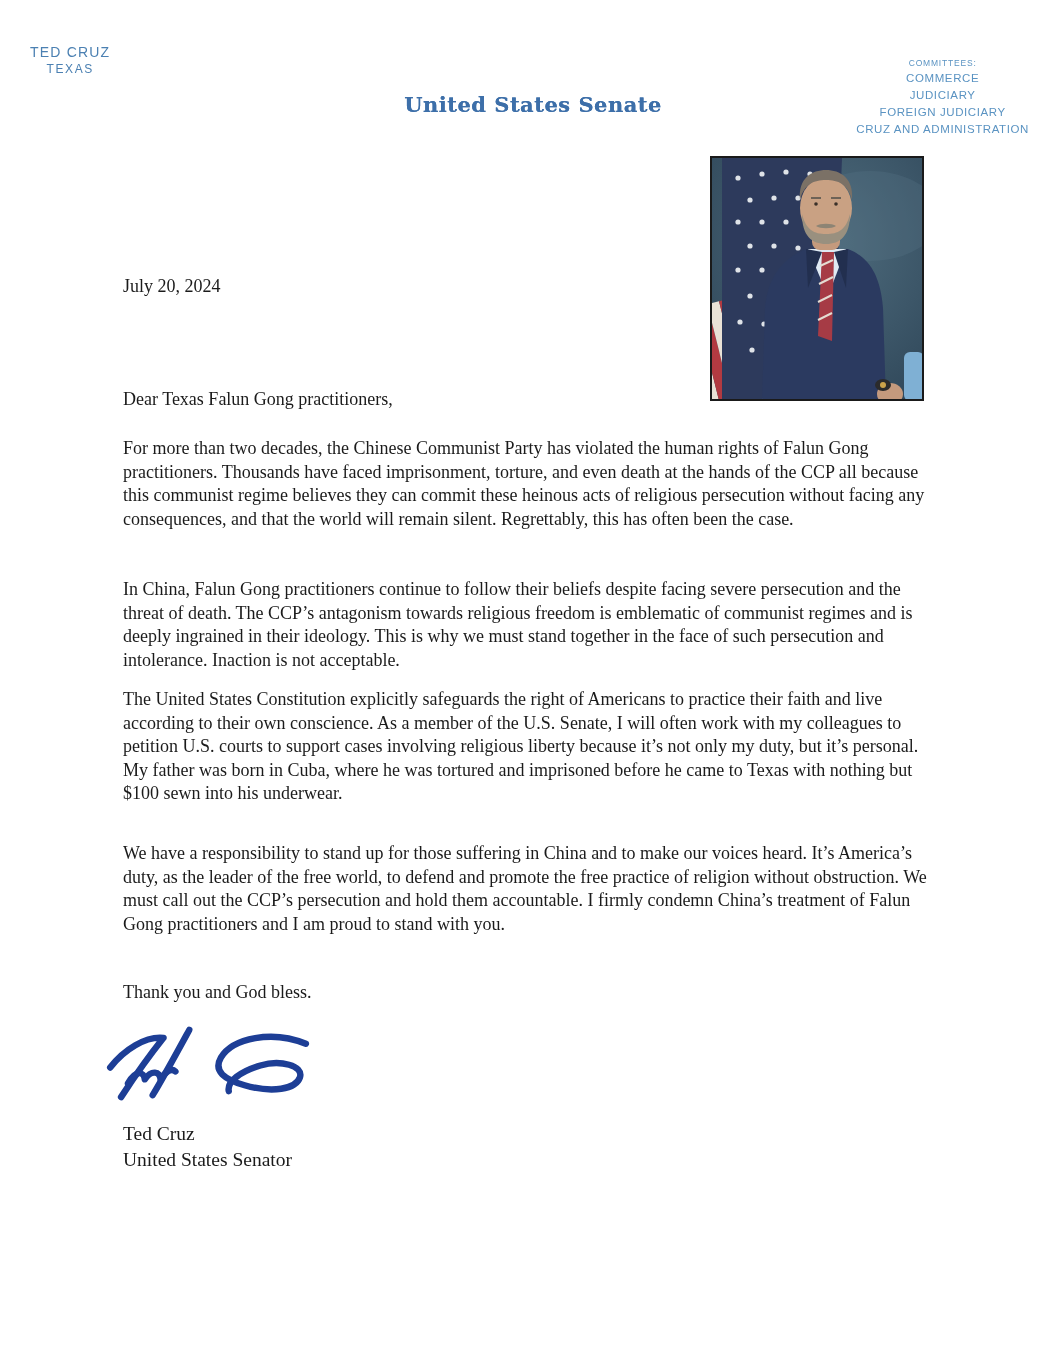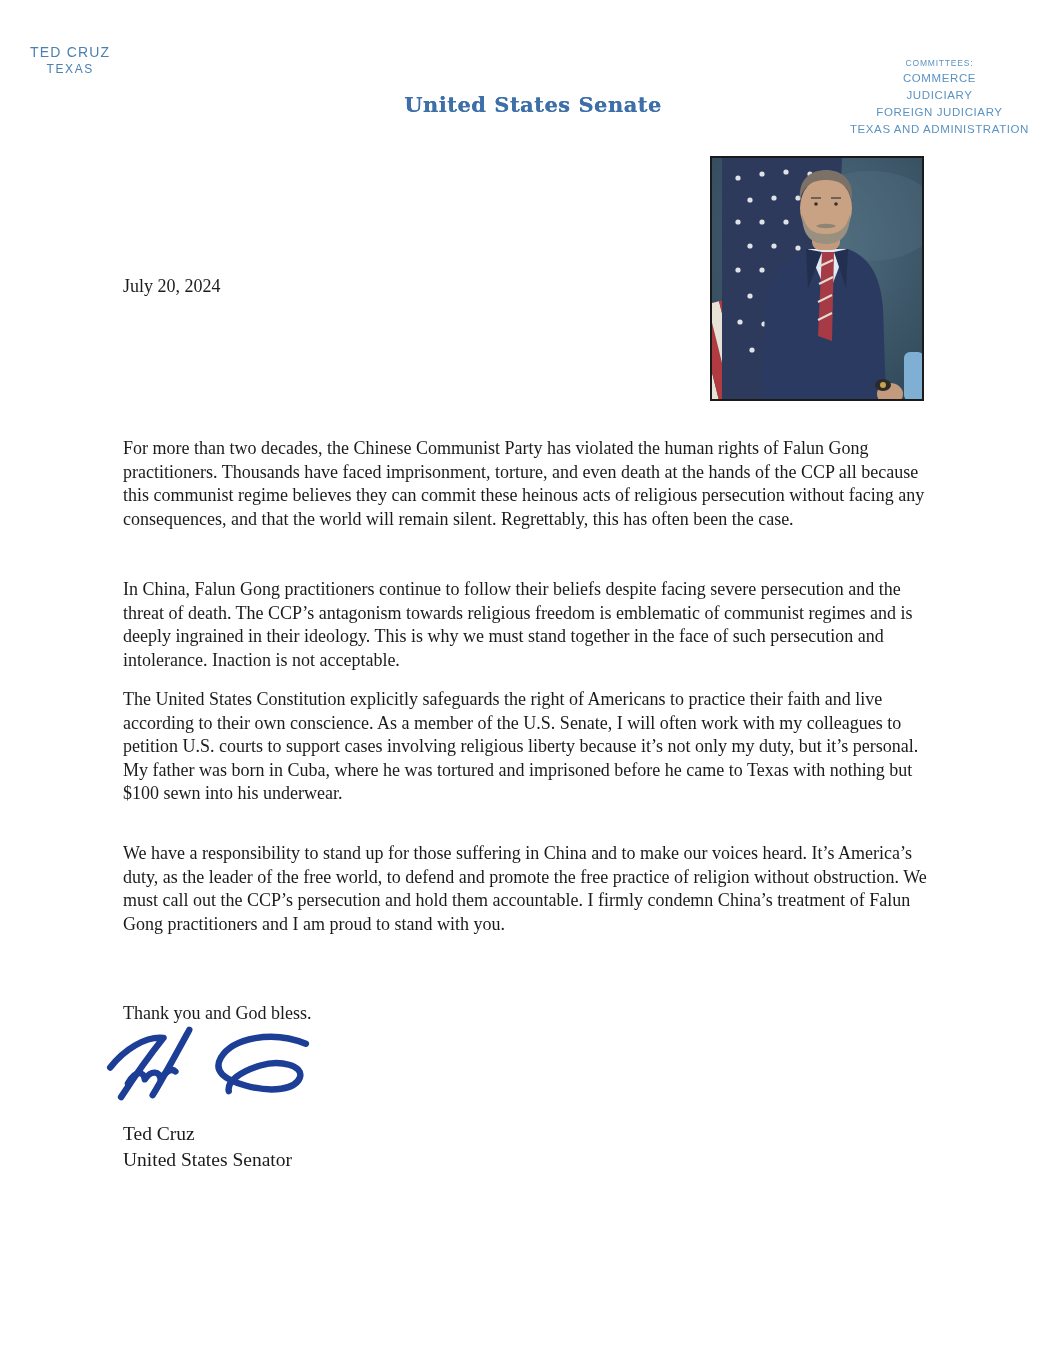--- a/index.html
+++ b/index.html
@@ -71,21 +71,21 @@
     font-size: 18px;
     line-height: 23.6px;
     color: #1b1b1b;
   }
   .date-line      { top: 275px; }
   .salutation     { top: 388px; }
   .paragraph-1    { top: 437px; }
   .paragraph-2    { top: 578px; }
   .paragraph-3    { top: 688px; }
   .paragraph-4    { top: 842px; }
-  .closing-line   { top: 1002px; }
+  .closing-line   { top: 981px; }
 
   .signature-svg {
     position: absolute;
     top: 1024px;
     left: 106px;
     width: 208px;
     height: 84px;
   }
 
   .signature-block {
@@ -107,21 +107,21 @@
     <div class="sender-state">TEXAS</div>
   </div>
 
   <div class="senate-title">United States Senate</div>
 
   <div class="committees-block">
     <div class="committees-heading">COMMITTEES:</div>
     <div>COMMERCE</div>
     <div>JUDICIARY</div>
     <div>FOREIGN JUDICIARY</div>
-    <div>TEXAS AND ADMINISTRATION</div>
+    <div>CRUZ AND ADMINISTRATION</div>
   </div>
 
   <svg class="portrait" viewBox="0 0 214 245" xmlns="http://www.w3.org/2000/svg">
     <defs>
       <radialGradient id="bgGrad" cx="55%" cy="35%" r="85%">
         <stop offset="0%" stop-color="#4e6c7d"></stop>
         <stop offset="55%" stop-color="#3c5668"></stop>
         <stop offset="100%" stop-color="#2c4355"></stop>
       </radialGradient>
       <clipPath id="photoClip">
@@ -211,20 +211,21 @@
 
         <ellipse cx="180" cy="238" rx="13" ry="11" fill="#c49a7d"></ellipse>
         <ellipse cx="173" cy="229" rx="8" ry="6" fill="#2b2b2b"></ellipse>
         <circle cx="173" cy="229" r="3" fill="#caa24a"></circle>
       </g>
     </g>
   </svg>
 
   <div class="letter-line date-line">July 20, 2024</div>
 
+  <div class="letter-line salutation">Dear Texas Falun Gong practitioners,</div>
 
   <div class="letter-paragraph paragraph-1">For more than two decades, the Chinese Communist Party has violated the human rights of Falun Gong practitioners. Thousands have faced imprisonment, torture, and even death at the hands of the CCP all because this communist regime believes they can commit these heinous acts of religious persecution without facing any consequences, and that the world will remain silent. Regrettably, this has often been the case.</div>
   <div class="letter-paragraph paragraph-2">In China, Falun Gong practitioners continue to follow their beliefs despite facing severe persecution and the threat of death. The CCP’s antagonism towards religious freedom is emblematic of communist regimes and is deeply ingrained in their ideology. This is why we must stand together in the face of such persecution and intolerance. Inaction is not acceptable.</div>
   <div class="letter-paragraph paragraph-3">The United States Constitution explicitly safeguards the right of Americans to practice their faith and live according to their own conscience. As a member of the U.S. Senate, I will often work with my colleagues to petition U.S. courts to support cases involving religious liberty because it’s not only my duty, but it’s personal. My father was born in Cuba, where he was tortured and imprisoned before he came to Texas with nothing but $100 sewn into his underwear.</div>
   <div class="letter-paragraph paragraph-4">We have a responsibility to stand up for those suffering in China and to make our voices heard. It’s America’s duty, as the leader of the free world, to defend and promote the free practice of religion without obstruction. We must call out the CCP’s persecution and hold them accountable. I firmly condemn China’s treatment of Falun Gong practitioners and I am proud to stand with you.</div>
 
   <div class="letter-line closing-line">Thank you and God bless.</div>
 
   <svg class="signature-svg" viewBox="0 0 210 85" xmlns="http://www.w3.org/2000/svg">
     <g fill="none" stroke="#1d3e96" stroke-width="6.5" stroke-linecap="round" stroke-linejoin="round">

